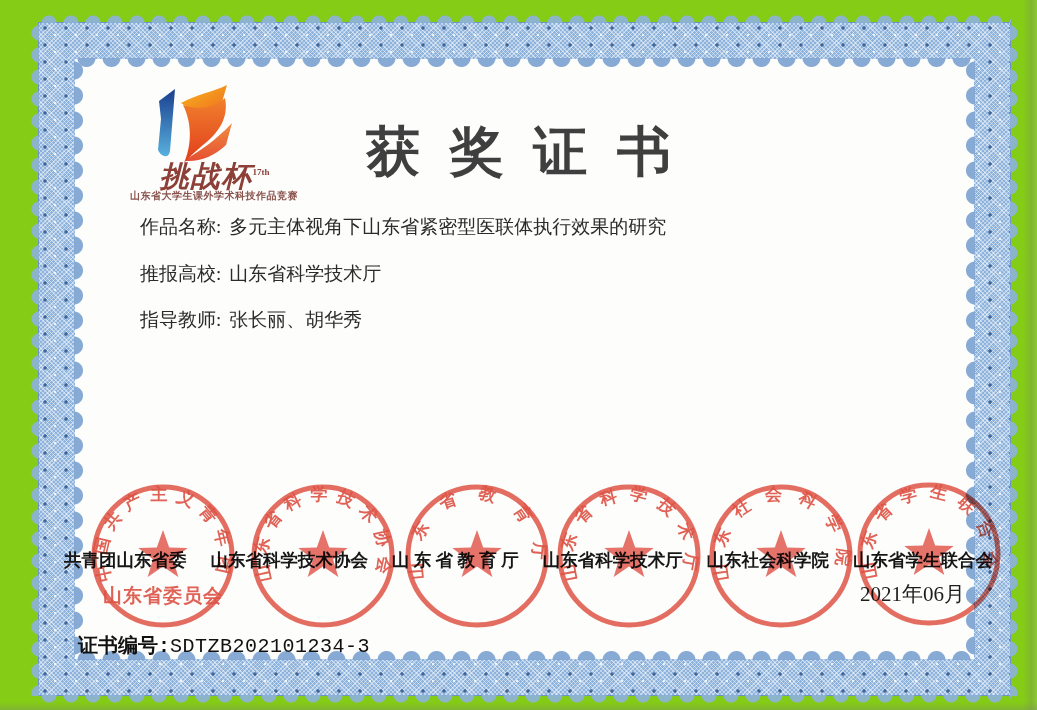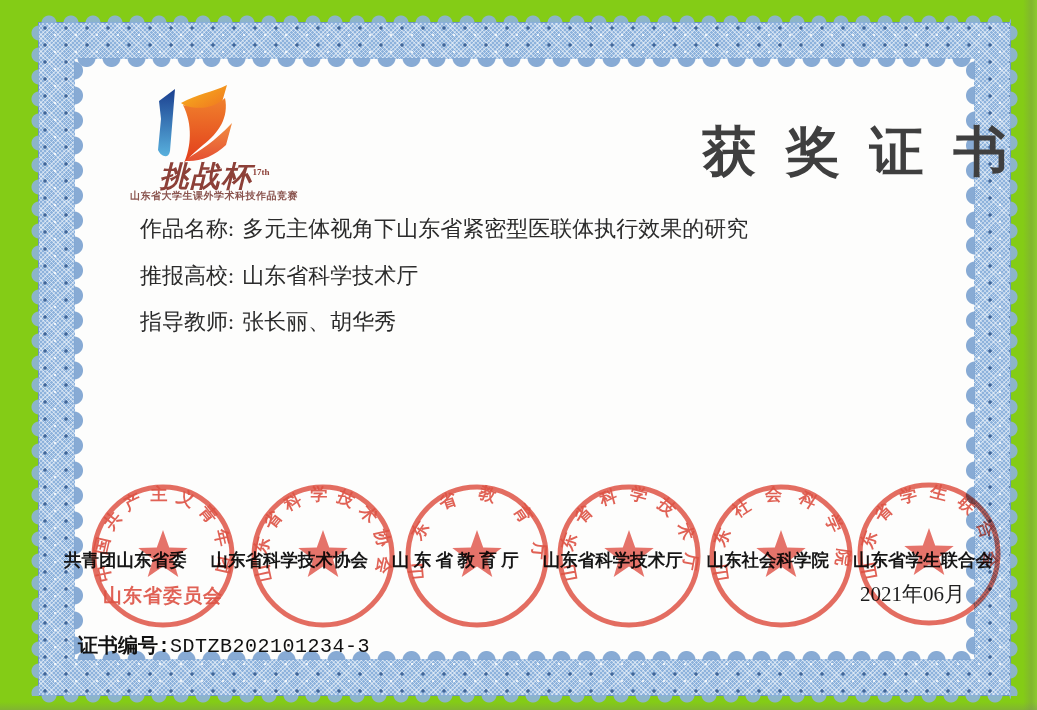--- a/index.html
+++ b/index.html
@@ -50,26 +50,26 @@
   .logo{position:absolute;left:112px;top:85px;width:205px;height:125px;}
   .logo-numeral{position:absolute;left:25px;top:0;width:115px;height:78px;}
   .logo-callig{position:absolute;left:0;top:72px;width:205px;text-align:center;
     font-family:"Liberation Serif",serif;font-style:italic;font-weight:bold;
     font-size:29px;color:#8d4038;letter-spacing:2px;line-height:30px;}
   .logo-callig sup{font-size:9px;font-style:normal;letter-spacing:0;}
   .logo-sub{position:absolute;left:-8px;top:104px;width:220px;text-align:center;
     font-family:"Liberation Sans",sans-serif;font-weight:bold;
     font-size:10px;color:#8a544e;letter-spacing:.5px;}
   
-  .title{position:absolute;left:0;top:116px;width:100%;text-align:right;
+  .title{position:absolute;left:0;top:116px;width:100%;text-align:center;
     font-family:"Liberation Sans",sans-serif;font-weight:bold;font-size:54px;
     color:#3f3f3f;letter-spacing:.55em;text-indent:.55em;}
   
   .fields{position:absolute;left:140px;top:214px;width:780px;}
-  .field-row{height:46.5px;font-size:22px;color:#2b2b2b;white-space:nowrap;}
+  .field-row{height:46.5px;font-size:19px;color:#2b2b2b;white-space:nowrap;}
   .field-row .lbl{margin-right:8px;}
   
   .orgs{position:absolute;left:64px;right:44px;top:548px;display:flex;
     justify-content:space-between;font-size:17.5px;color:#161616;font-weight:bold;
     white-space:nowrap;z-index:2;}
   .date{position:absolute;left:860px;top:580px;font-size:21px;color:#1d1d1d;z-index:2;}
   .serial{position:absolute;left:78px;top:632px;font-size:20px;color:#111;z-index:3;}
   .serial .s-lbl{font-family:Liberation Mono, monospace;font-weight:bold;}
   .serial .s-num{font-family:Liberation Mono, monospace;letter-spacing:.5px;}
   

